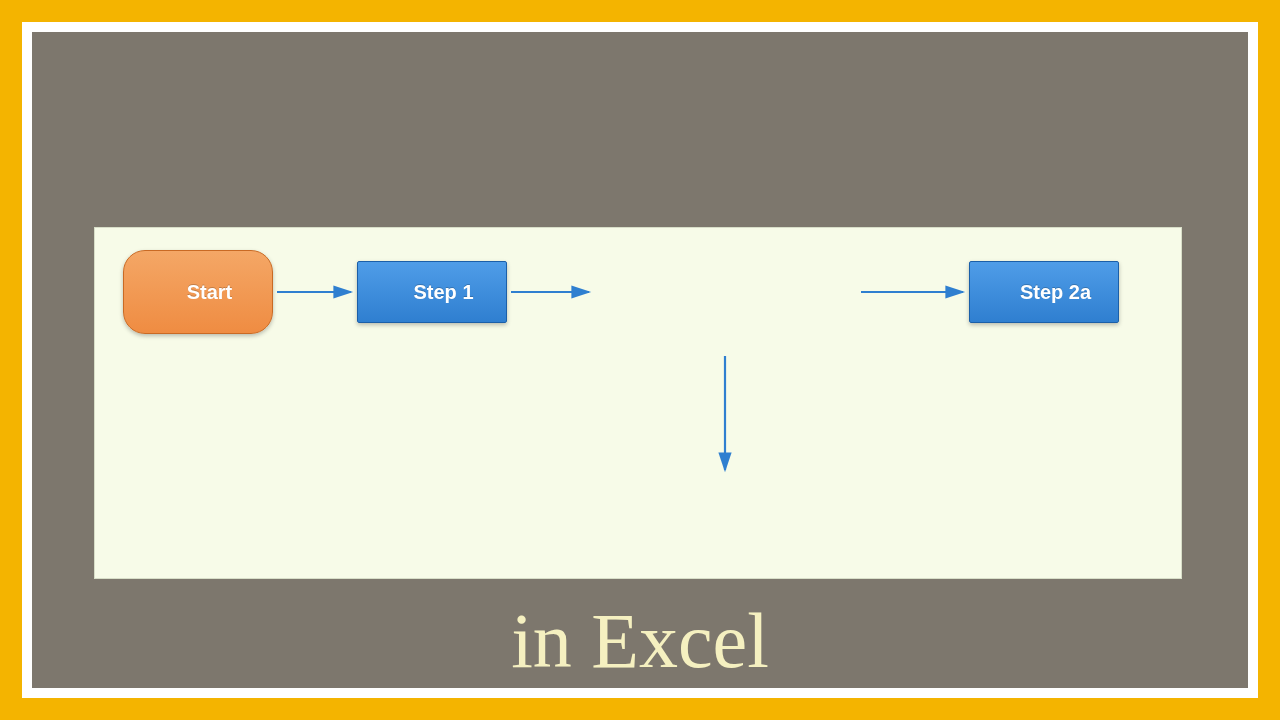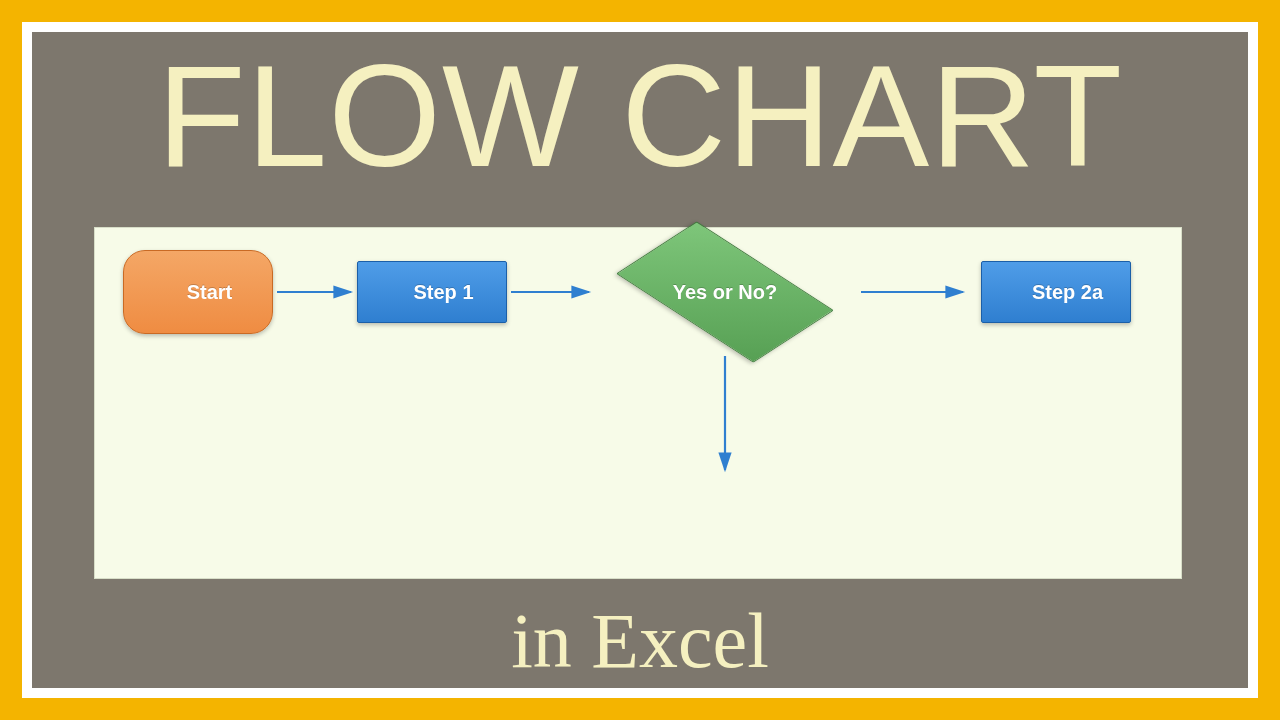--- a/index.html
+++ b/index.html
@@ -81,21 +81,21 @@
     border-radius: 22px;
   }
   .node-process {
     width: 150px;
     height: 62px;
     background: linear-gradient(to bottom, #4f9de8, #2f7fd0);
     border: 1px solid #1b5fa8;
     border-radius: 2px;
   }
   .node-step1 { left: 262px; top: 33px; }
-  .node-step2a { left: 874px; top: 33px; margin-left: 12px; }
+  .node-step2a { left: 874px; top: 33px; }
   .node-step2b { left: 556px; top: 248px; width: 150px; height: 60px; }
   .diamond-wrap {
     position: absolute;
     left: 495px;
     top: 0px;
     width: 270px;
     height: 128px;
   }
   .diamond {
     position: absolute;
@@ -131,36 +131,31 @@
     height: 100%;
     pointer-events: none;
   }
 </style>
 </head>
 <body>
 
 <div class="outer-frame">
   <div class="inner-frame">
 
-    <div class="title">FLOW CHART</div>
 
     <div class="canvas">
 
       <div class="node node-start">
         <span>Start</span>
       </div>
 
       <div class="node node-process node-step1">
         <span>Step 1</span>
       </div>
 
-      <div class="diamond-wrap">
-        <div class="diamond"></div>
-        <div class="diamond-label">Yes or No?</div>
-      </div>
 
       <div class="node node-process node-step2a">
         <span>Step 2a</span>
       </div>
 
 
       <svg class="arrows">
         <defs>
           <marker id="ah" markerWidth="10" markerHeight="10" refX="8" refY="3" orient="auto" markerUnits="strokeWidth">
             <path d="M0,0 L0,6 L9,3 z" fill="#2f7fd0"></path>

